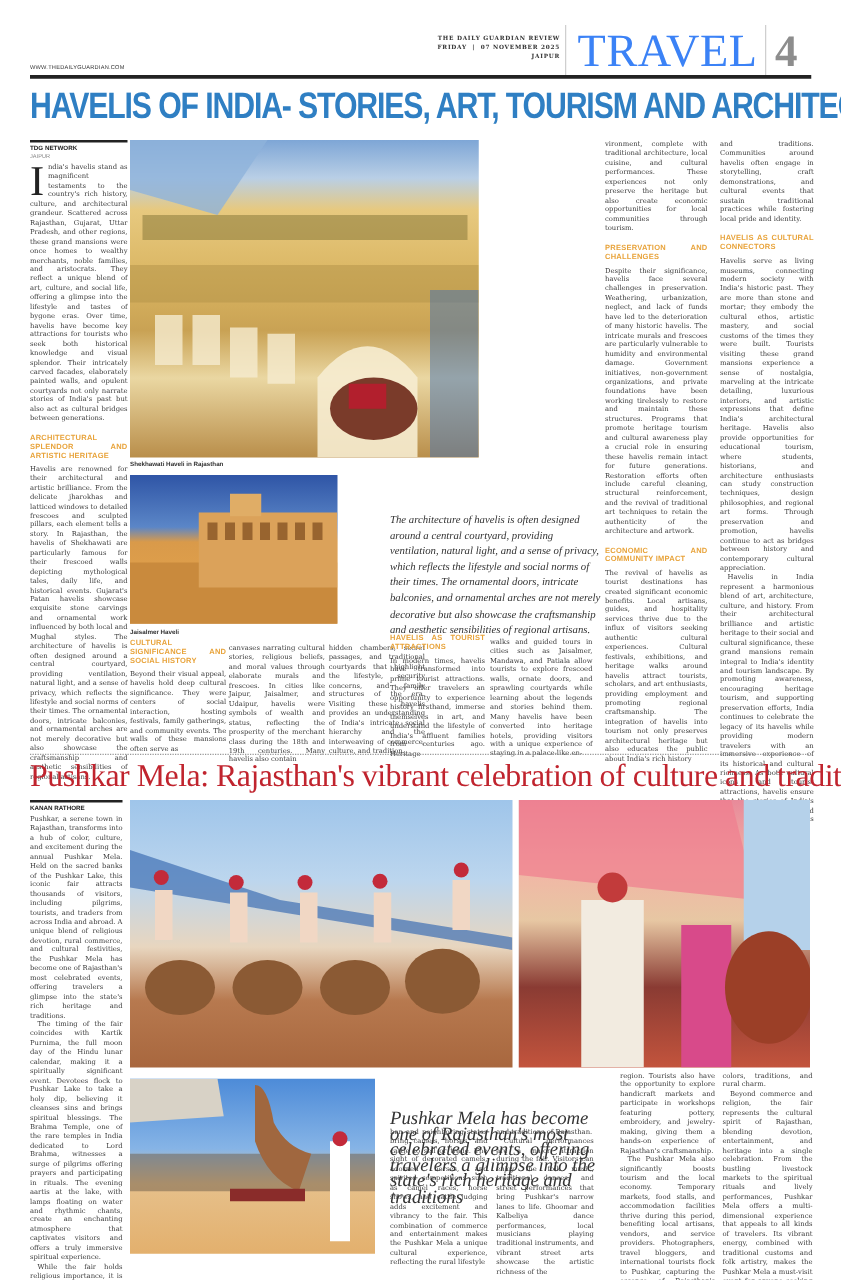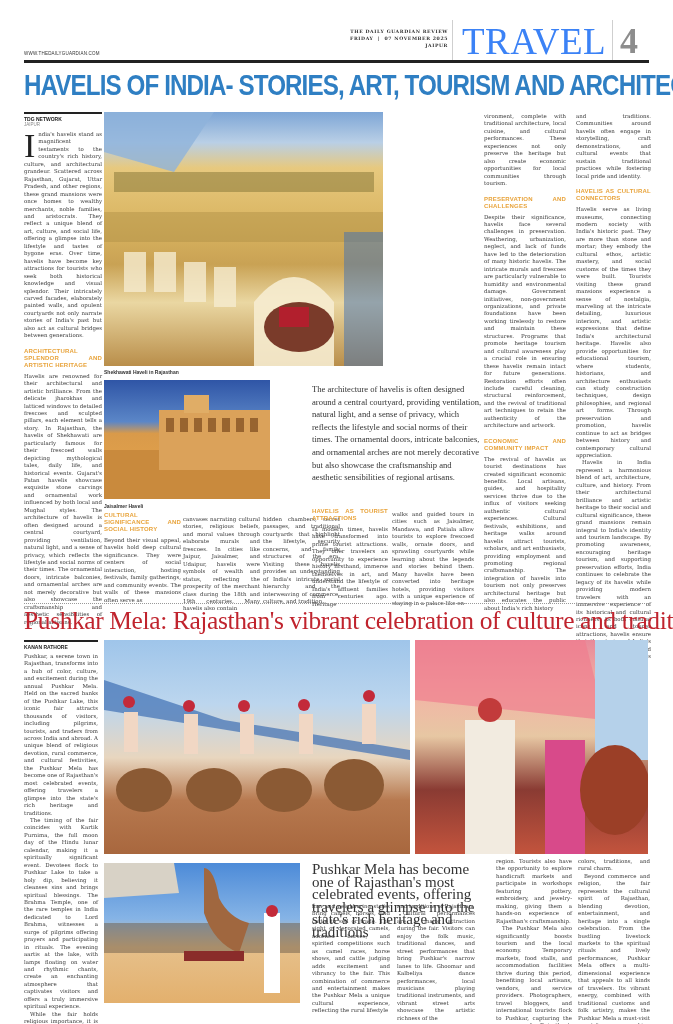--- a/index.html
+++ b/index.html
@@ -16,21 +16,21 @@
   .h1 { left: 24px; top: 68px; width: 630px; font-family: "Liberation Sans", sans-serif; font-weight: bold; font-size: 29.5px; line-height: 34px; color: #2f7fc3; letter-spacing: -1.1px; transform: scaleX(0.82); transform-origin: left top; white-space: nowrap; }
   .byline-rule { height: 2px; background: #222; }
   .byline { font-family: "Liberation Sans", sans-serif; font-weight: bold; font-size: 5px; color: #222; }
   .dateline { font-family: "Liberation Sans", sans-serif; font-size: 4.5px; color: #888; }
   .col { font-family: "DejaVu Serif", serif; font-size: 5.45px; line-height: 7.45px; color: #3a3a3a; text-align: justify; hyphens: auto; }
   .col p { margin: 0; }
   .col p + p { text-indent: 6px; }
   .sub { font-family: "Liberation Sans", sans-serif; font-weight: bold; font-size: 6px; line-height: 7px; color: #e8a33a; letter-spacing: 0.2px; text-transform: uppercase; margin: 8px 0 4px; }
   .dropcap { float: left; font-family: "Liberation Serif", serif; font-size: 34px; line-height: 28px; margin: 1px 3px 0 0; color: #222; }
   .caption { font-family: "Liberation Sans", sans-serif; font-size: 5px; color: #333; font-weight: bold; }
-  .pull { font-family: "Liberation Serif", serif; color: #333; }
+  .pull { font-family: "Liberation Serif", serif; font-style: italic; color: #333; margin-top: 26px; }
   .dotted { left: 24px; width: 625px; height: 0; border-top: 1px dotted #999; }
   .h2 { left: 24px; top: 606px; font-family: "Liberation Serif", serif; font-size: 25.5px; line-height: 30px; color: #c0242e; letter-spacing: -0.4px; white-space: nowrap; }
   
   .photo { overflow: hidden; }
   .ph-shekhawati { background: linear-gradient(180deg,#7ea6d6 0%,#b9cfe6 12%,#e7c97f 22%,#d9b460 45%,#c9a254 60%,#ead7a2 75%,#b98e4a 100%); }
   .ph-jaisalmer { background: linear-gradient(180deg,#2f55a6 0%,#5b86c7 35%,#d99a4a 45%,#e0a04b 70%,#c98634 100%); }
   .ph-camels { background: linear-gradient(180deg,#9fc5ea 0%,#bcd6ee 30%,#e8d6bf 55%,#b7794f 75%,#a8673e 100%); }
   .ph-bull { background: linear-gradient(180deg,#e88a9a 0%,#f2b5a6 25%,#e7c7a3 45%,#8a3b33 70%,#c3543d 100%); }
   .ph-dance { background: linear-gradient(180deg,#4d8bd8 0%,#86b4e6 40%,#e6c08b 60%,#e3b06d 100%); }
 </style>

